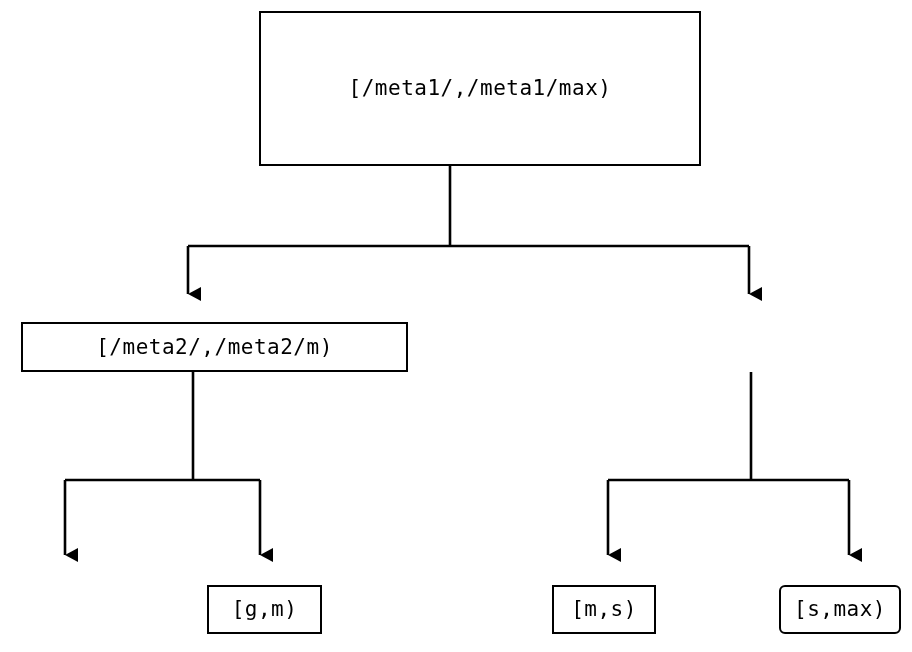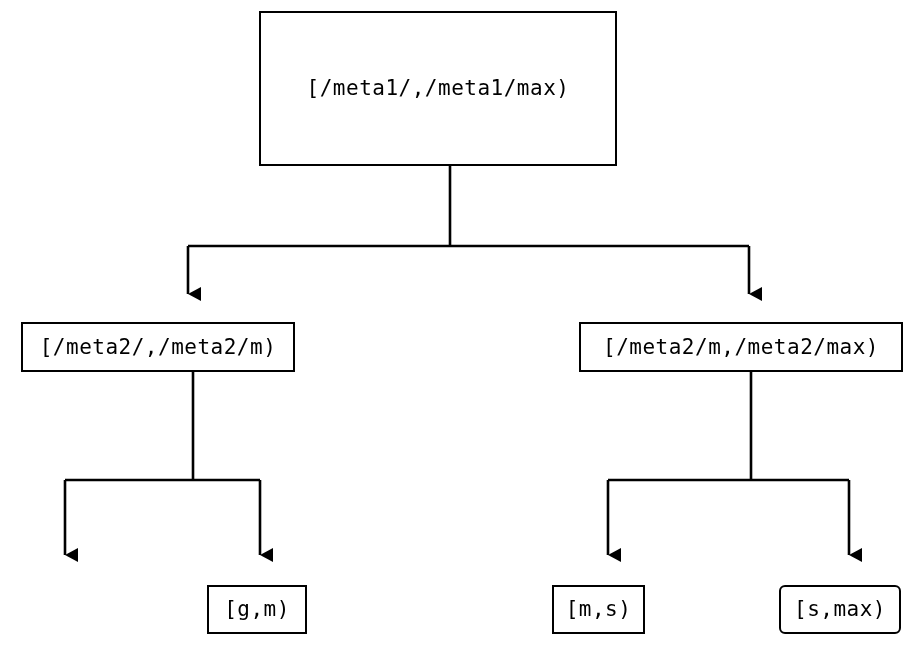--- a/index.html
+++ b/index.html
@@ -36,28 +36,28 @@
     color: #000000;
   }
   .node-label {
     font-family: "DejaVu Sans Mono", "Liberation Mono", monospace;
     font-size: 21px;
     line-height: 1;
     letter-spacing: 0.5px;
     white-space: pre;
     color: #000000;
   }
-  .node-root   { left: 259px; top: 11px;  width: 358px; height: 155px; }
+  .node-root   { left: 259px; top: 11px;  width: 442px; height: 155px; }
   .node-mid    { top: 322px; height: 50px; }
-  .node-mid-l  { left: 21px;  width: 274px; }
+  .node-mid-l  { left: 21px;  width: 387px; }
   .node-mid-r  { left: 579px; width: 324px; }
   .node-leaf   { top: 585px; height: 49px; }
   .node-leaf-1 { left: 8px;   width: 104px; }
-  .node-leaf-2 { left: 207px; width: 100px; }
-  .node-leaf-3 { left: 552px; width: 93px; }
+  .node-leaf-2 { left: 207px; width: 115px; }
+  .node-leaf-3 { left: 552px; width: 104px; }
   .node-leaf-4 { left: 779px; width: 122px; border-radius: 6px; }
 </style>
 </head>
 <body>
 
 <div id="canvas">
 
   <svg class="edge-layer" viewBox="0 0 912 652" width="912" height="652" xmlns="http://www.w3.org/2000/svg">
     <defs>
       <marker id="arrowDown" markerWidth="14" markerHeight="13" refX="7" refY="13" orient="auto" markerUnits="userSpaceOnUse">
@@ -97,23 +97,20 @@
   </svg>
 
   <div class="node node-root">
     <span class="node-label">[/meta1/,/meta1/max)</span>
   </div>
 
   <div class="node node-mid node-mid-l">
     <span class="node-label">[/meta2/,/meta2/m)</span>
   </div>
 
-  <div class="node node-mid node-mid-r">
-    <span class="node-label">[/meta2/m,/meta2/max)</span>
-  </div>
 
 
   <div class="node node-leaf node-leaf-2">
     <span class="node-label">[g,m)</span>
   </div>
 
   <div class="node node-leaf node-leaf-3">
     <span class="node-label">[m,s)</span>
   </div>
 

